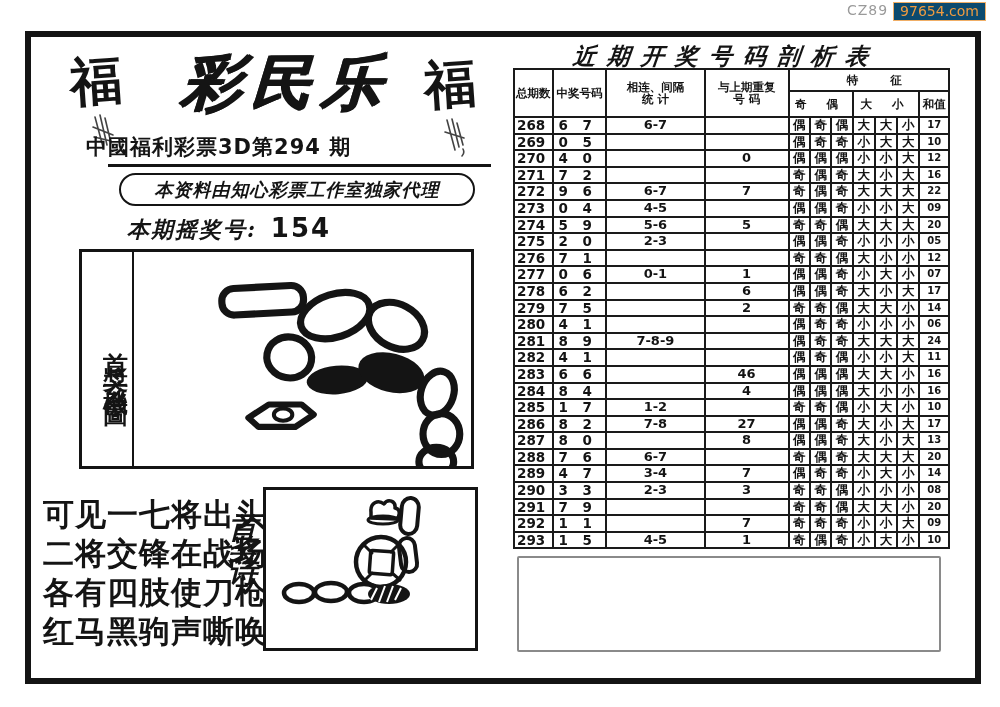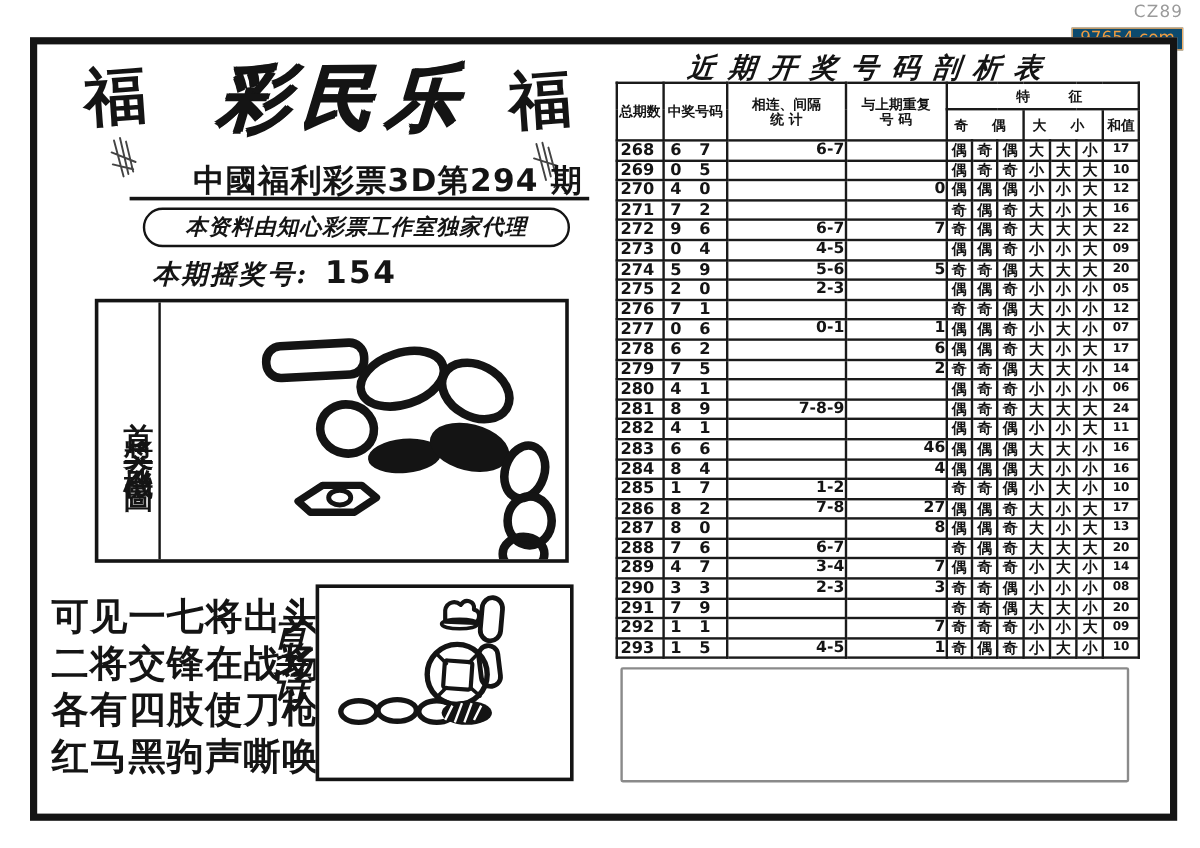--- a/index.html
+++ b/index.html
@@ -1,41 +1,41 @@
 <!DOCTYPE html>
 <html><head>
 <meta charset="utf-8">
 <style>
   html,body { margin:0; padding:0; }
   body {
     width:1000px; height:707px; background:#ffffff; position:relative;
     font-family:"DejaVu Sans", sans-serif; color:#141414; overflow:hidden;
   }
   
-  .watermark { position:absolute; top:2px; right:14px; display:flex; align-items:flex-end; gap:5px; font-size:14px;flex-direction:column; }
+  .watermark { position:absolute; top:2px; right:14px; display:flex; align-items:flex-start; gap:5px; font-size:14px; }
   .wm-code { color:#9a9a9a; letter-spacing:1px; }
   .wm-site { color:#ee9b40; border:1px solid #f0ae66; padding:0 6px 1px; background:#0c4a6e; }
   
   .frame { position:absolute; left:25px; top:31px; width:944px; height:641px; border:6px solid #141414; background:#fff; }
   .frame > * { position:absolute; }
   
   .fu { font-family:"DejaVu Serif", serif; font-weight:900; font-size:52px; line-height:1; transform:rotate(-4deg); }
   .fu-left  { left:39px;  top:18px; }
   .fu-right { left:393px; top:21px; }
   .smudge { width:30px; height:40px; }
   .smudge-left  { left:58px;  top:76px; }
   .smudge-right { left:408px; top:80px; }
   .main-title {
     left:110px; top:12px; width:290px; text-align:center;
     font-family:"DejaVu Serif", serif; font-weight:900; font-style:italic;
     font-size:60px; line-height:1.1; letter-spacing:10px;
     text-shadow:2px 0 0 #141414, 0 1px 0 #141414;
     transform:skewX(-3deg);
   }
-  .subtitle { left:55px; top:96px; width:400px; text-align:right; font-size:26px; font-weight:800; letter-spacing:1px; }
+  .subtitle { left:55px; top:96px; width:400px; text-align:left; font-size:21px; font-weight:800; letter-spacing:1px; }
   .rule { left:77px; top:127px; width:383px; height:3px; background:#141414; }
   .agency-oval {
     left:88px; top:136px; width:352px; height:29px; border:2.5px solid #141414; border-radius:17px;
     text-align:center; line-height:29px; font-size:18px; font-weight:700; font-style:italic;
     font-family:"DejaVu Serif", serif; letter-spacing:1px;
   }
   .draw-row { left:96px; top:176px; font-size:22px; font-weight:800; }
   .draw-row .lbl { font-style:italic; font-family:"DejaVu Serif", serif; letter-spacing:2px; }
   .draw-row .num { font-size:26px; font-weight:700; letter-spacing:2px; margin-left:6px; }
   
@@ -65,21 +65,21 @@
   }
   table.analysis { left:482px; top:31px; width:437px; border-collapse:collapse; table-layout:fixed; }
   .analysis th, .analysis td { border:2px solid #1a1a1a; padding:0; overflow:hidden; white-space:nowrap; }
   .analysis thead th { font-size:11.5px; font-weight:800; text-align:center; }
   .analysis thead .hl { display:block; line-height:12.5px; }
   .analysis th.h-feat { letter-spacing:14px; height:20px;padding-left:25px; }
   .analysis th.h-par, .analysis th.h-size { letter-spacing:8px; height:24px; }
   .analysis td { height:14.6px; line-height:14.6px; font-weight:700; font-size:12.5px; }
   .analysis td.c-period { text-align:left; padding-left:2px; font-size:13.5px; }
   .analysis td.c-digits { text-align:left; padding-left:5px; letter-spacing:5px; font-size:13.5px; }
-  .analysis td.c-cons, .analysis td.c-rep { text-align:right; font-size:13px;margin-top:48px; }
+  .analysis td.c-cons, .analysis td.c-rep { text-align:center; font-size:13px;margin-top:48px; }
   .analysis td.c-par, .analysis td.c-size { text-align:center; font-size:12.5px; }
   .analysis td.c-sum { text-align:center; font-size:10px; }
   
   .notes-box { left:486px; top:519px; width:420px; height:92px; border:2px solid #8a8a8a; border-radius:2px; background:#fff; }
   svg .ln { stroke:#141414; fill:none; stroke-linecap:round; stroke-linejoin:round; }
 </style>
 </head>
 <body>
 
 <div class="watermark">

